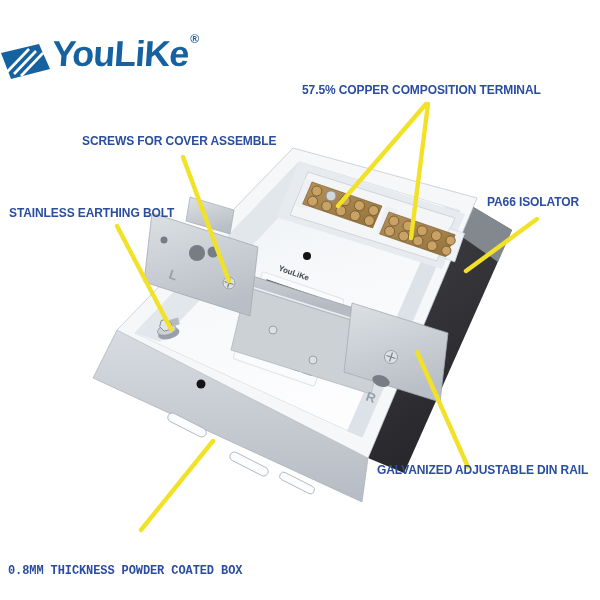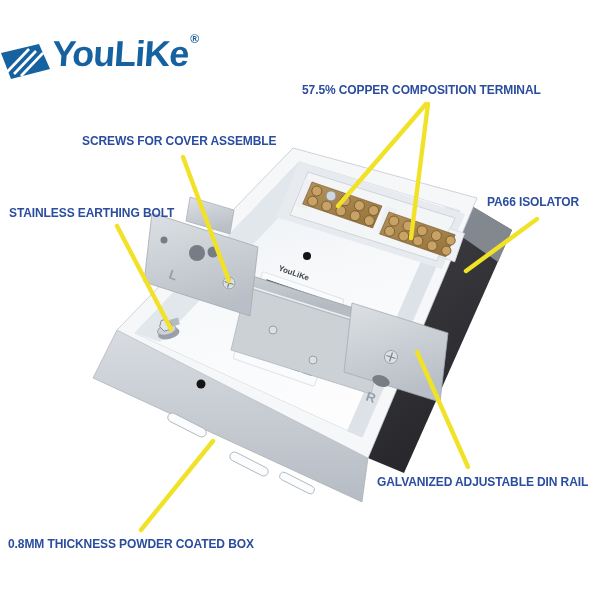--- a/index.html
+++ b/index.html
@@ -12,22 +12,22 @@
   .logo .word{color:#16619f;font-weight:bold;font-size:36px;line-height:40px;
               transform:skewX(-4deg);letter-spacing:-1px;}
   .logo .reg{color:#16619f;font-weight:bold;font-size:12px;margin-left:2px;margin-top:-2px;}
   
   .ann{position:absolute;color:#2b4d9f;font-weight:bold;font-size:12px;
        letter-spacing:-0.1px;white-space:nowrap;}
   .ann-copper     {left:302px;top:83px;}
   .ann-screws     {left:82px; top:134px;}
   .ann-earthing   {left:9px;  top:206px;}
   .ann-pa66       {left:487px;top:195px;text-align:center;}
-  .ann-dinrail    {left:377px;top:475px;}
-  .ann-box        {left:8px;  top:537px;}
+  .ann-dinrail    {left:377px;top:463px;}
+  .ann-box        {left:8px;  top:564px;font-family:Liberation Mono, monospace;}
   svg text{font-family:"Liberation Sans", sans-serif;}
 </style>
 </head>
 <body>
 
 <div class="stage">
 
   
   <div class="logo">
     <span class="mark">

